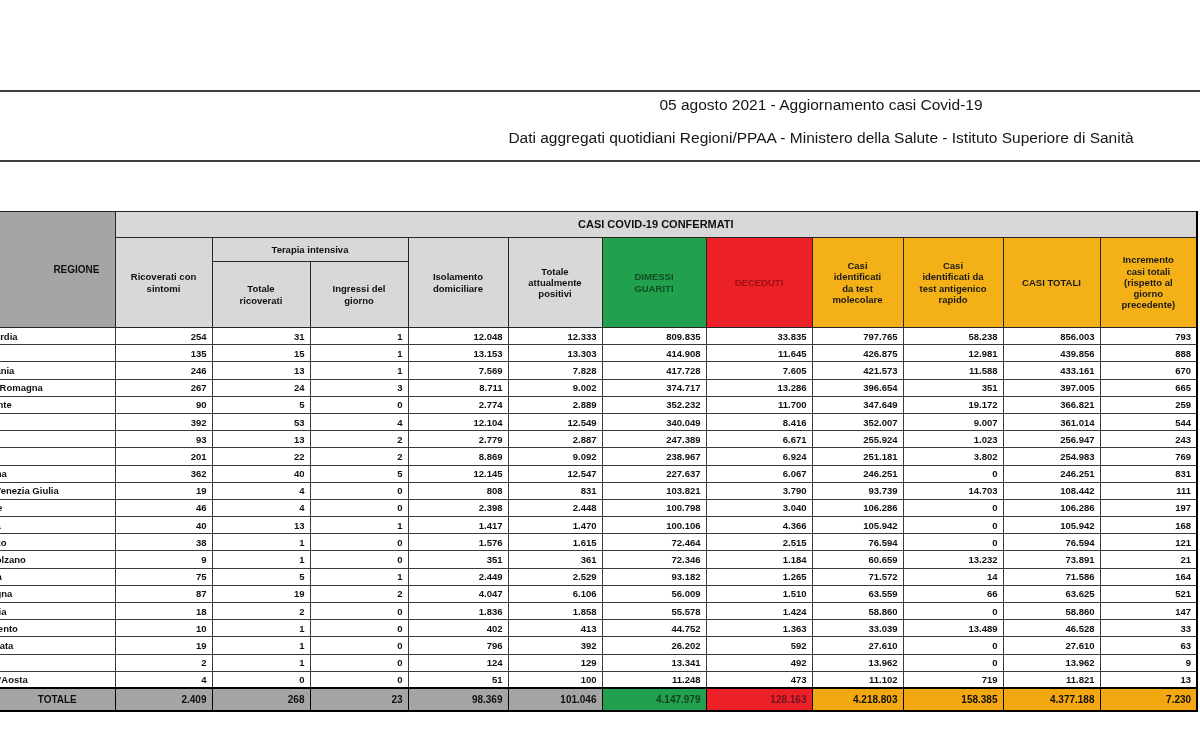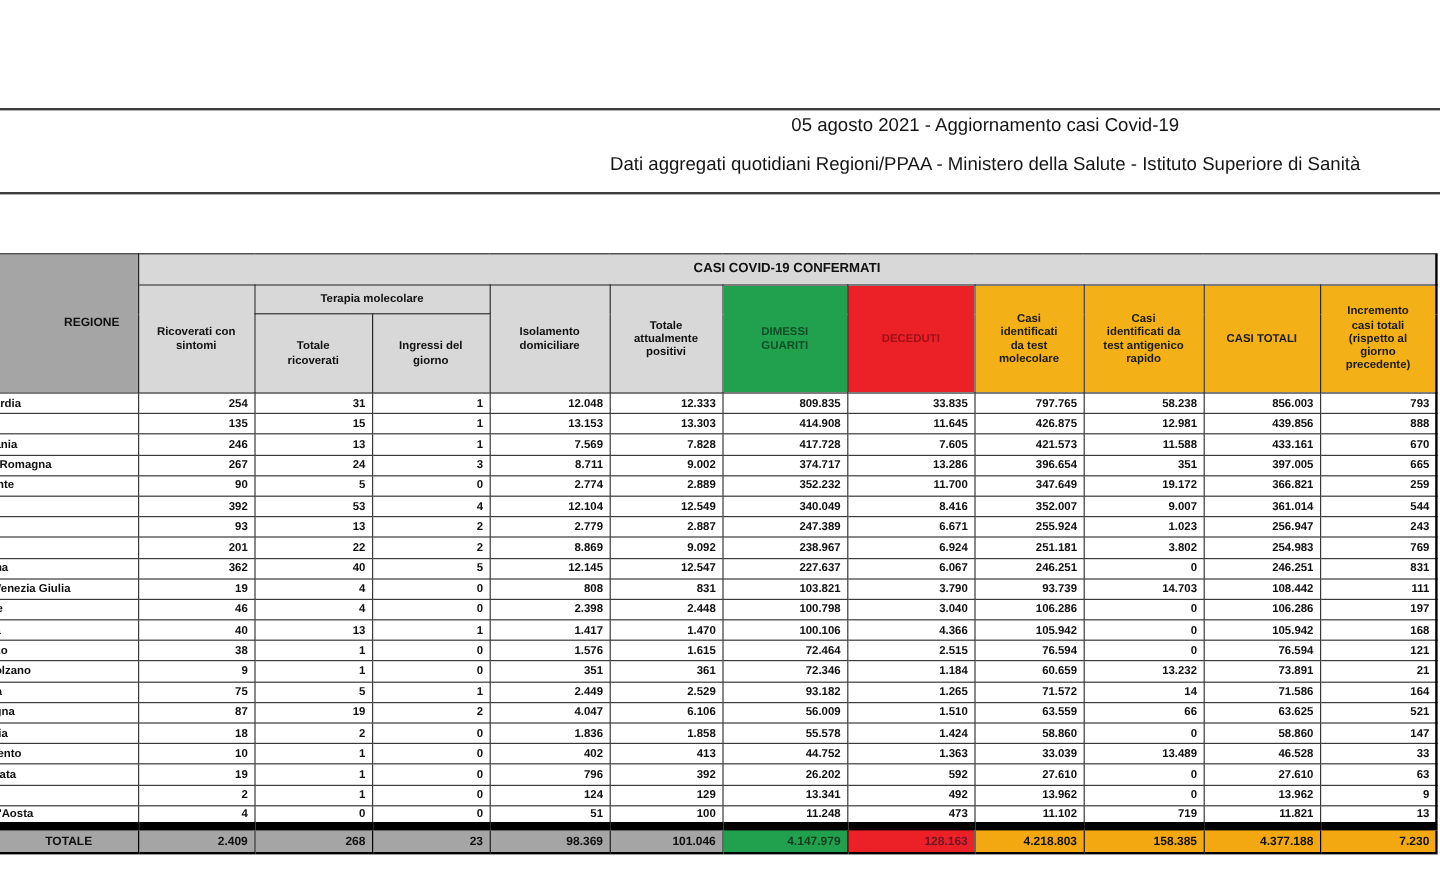--- a/index.html
+++ b/index.html
@@ -34,21 +34,21 @@
   th.red{background:var(--red);color:#9c1016}
   th.yellow{background:var(--yellow);color:#1a1a1a}
   tbody tr{height:17.2px}
   tbody td{
     text-align:right;padding:0 5px 0 0;font-weight:bold;background:#fff;
     white-space:nowrap;border-color:#3a3a3a;
   }
   td.region{text-align:left;padding:0;border-left:none}
   .region-inner{margin-left:-31px;white-space:nowrap}
   tr.total{height:23px}
-  tr.total td{background:var(--gray);font-size:10px;border-top:7px solid #a16207;border-bottom:2px solid #000;border-color:#000}
+  tr.total td{background:var(--gray);font-size:10px;border-top:2px solid #a16207;border-bottom:2px solid #000;border-color:#000}
   tr.total td.c5{background:var(--green);color:#143f1f}
   tr.total td.c6{background:var(--red);color:#6e1527}
   tr.total td.c7,tr.total td.c8,tr.total td.c9,tr.total td.c10{background:var(--yellow2)}
   tr.total td.region{text-align:center;padding:0}
 </style>
 </head>
 <body>
 
 <div class="rule" id="rule-top"></div>
 <div class="titleblock">
@@ -72,21 +72,21 @@
       <col style="width:97px">
       <col style="width:97px">
   </colgroup>
   <thead>
     <tr class="h1">
       <th class="regione" rowspan="3">REGIONE</th>
       <th class="banner" colspan="11">CASI COVID-19 CONFERMATI</th>
     </tr>
     <tr class="h2">
       <th rowspan="2">Ricoverati con sintomi</th>
-      <th colspan="2">Terapia molecolare</th>
+      <th colspan="2">Terapia intensiva</th>
       <th rowspan="2">Isolamento domiciliare</th>
       <th rowspan="2">Totale attualmente positivi</th>
       <th rowspan="2" class="green">DIMESSI GUARITI</th>
       <th rowspan="2" class="red">DECEDUTI</th>
       <th rowspan="2" class="yellow">Casi identificati da test molecolare</th>
       <th rowspan="2" class="yellow">Casi identificati da test antigenico rapido</th>
       <th rowspan="2" class="yellow">CASI TOTALI</th>
       <th rowspan="2" class="yellow">Incremento casi totali (rispetto al giorno precedente)</th>
     </tr>
     <tr class="h3">

